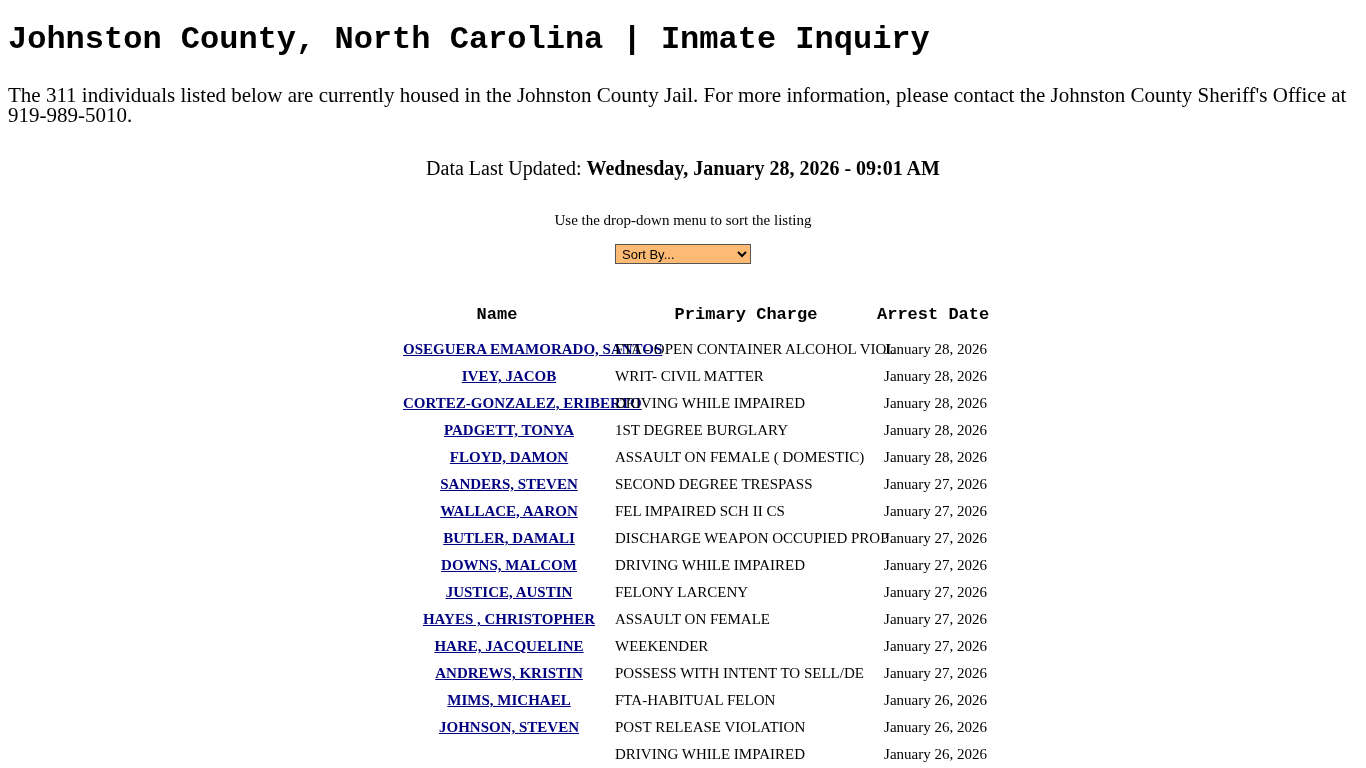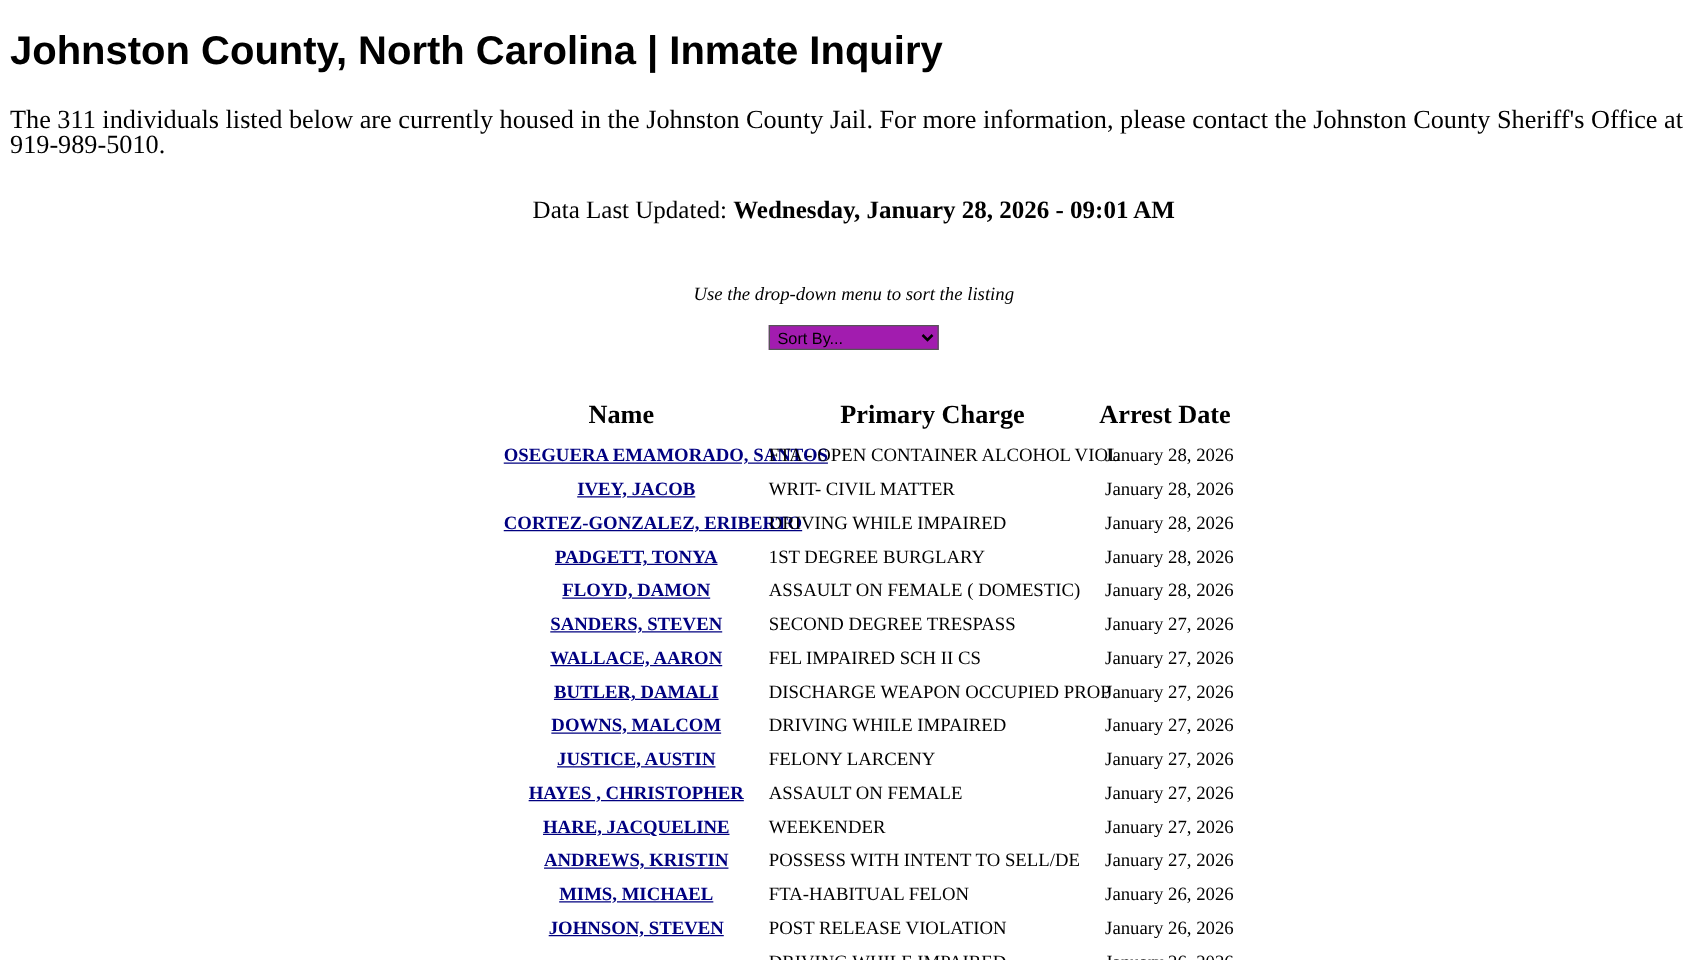--- a/index.html
+++ b/index.html
@@ -14,21 +14,21 @@
     overflow: hidden;
     font-family: "Liberation Serif", "DejaVu Serif", serif;
     color: #000000;
     font-size: 16px;
   }
   .page {
     padding: 0 8px;
     box-sizing: border-box;
   }
   h1.page-title {
-    font-family: Liberation Sans, sans-serif;
+    font-family: Liberation Mono, monospace;
     font-size: 32px;
     font-weight: bold;
     margin: 21px 0 0 0;
     line-height: 38px;
     letter-spacing: 0px;
   }
   p.intro {
     font-size: 21px;
     margin: 26px 0 0 0;
     line-height: 20px;
@@ -38,56 +38,56 @@
     text-align: center;
     margin: 33px 0 0 0;
     line-height: 20px;
   }
   p.updated .bold {
     font-weight: bold;
   }
   p.sort-instruction {
     font-size: 15px;
     text-align: center;
-    margin: 48px 0 0 0;
+    margin: 32px 0 0 0;
     line-height: 20px;
-    font-style: italic;
   }
   .select-wrap {
     text-align: center;
     margin-top: 14px;
   }
   select.sort-select {
     font-family: "Liberation Sans", "DejaVu Sans", sans-serif;
     font-size: 13px;
     width: 136px;
     height: 20px;
     padding: 1px 2px;
-    background: #a21caf;
+    background: #fdba74;
     color: #000000;
     border: 1px solid #555555;
     border-radius: 0;
     line-height: 16px;
   }
   .table-wrap {
     margin-top: 42px;
   }
   table.inmate-table {
     border-collapse: collapse;
     margin: 0 auto;
     width: 608px;
     table-layout: fixed;
   }
   table.inmate-table th {
-    font-size: 21px;
+    font-size: 17px;
     font-weight: bold;
     text-align: center;
     padding: 0 0 12px 0;
     line-height: 18px;
     white-space: nowrap;
+    font-family: Liberation Mono, monospace;
   }
   table.inmate-table td {
     font-size: 15px;
     line-height: 18px;
     padding: 4px 0 5px 0;
     white-space: nowrap;
     vertical-align: top;
   }
   col.col-name { width: 236px; }
   col.col-charge { width: 262px; }

